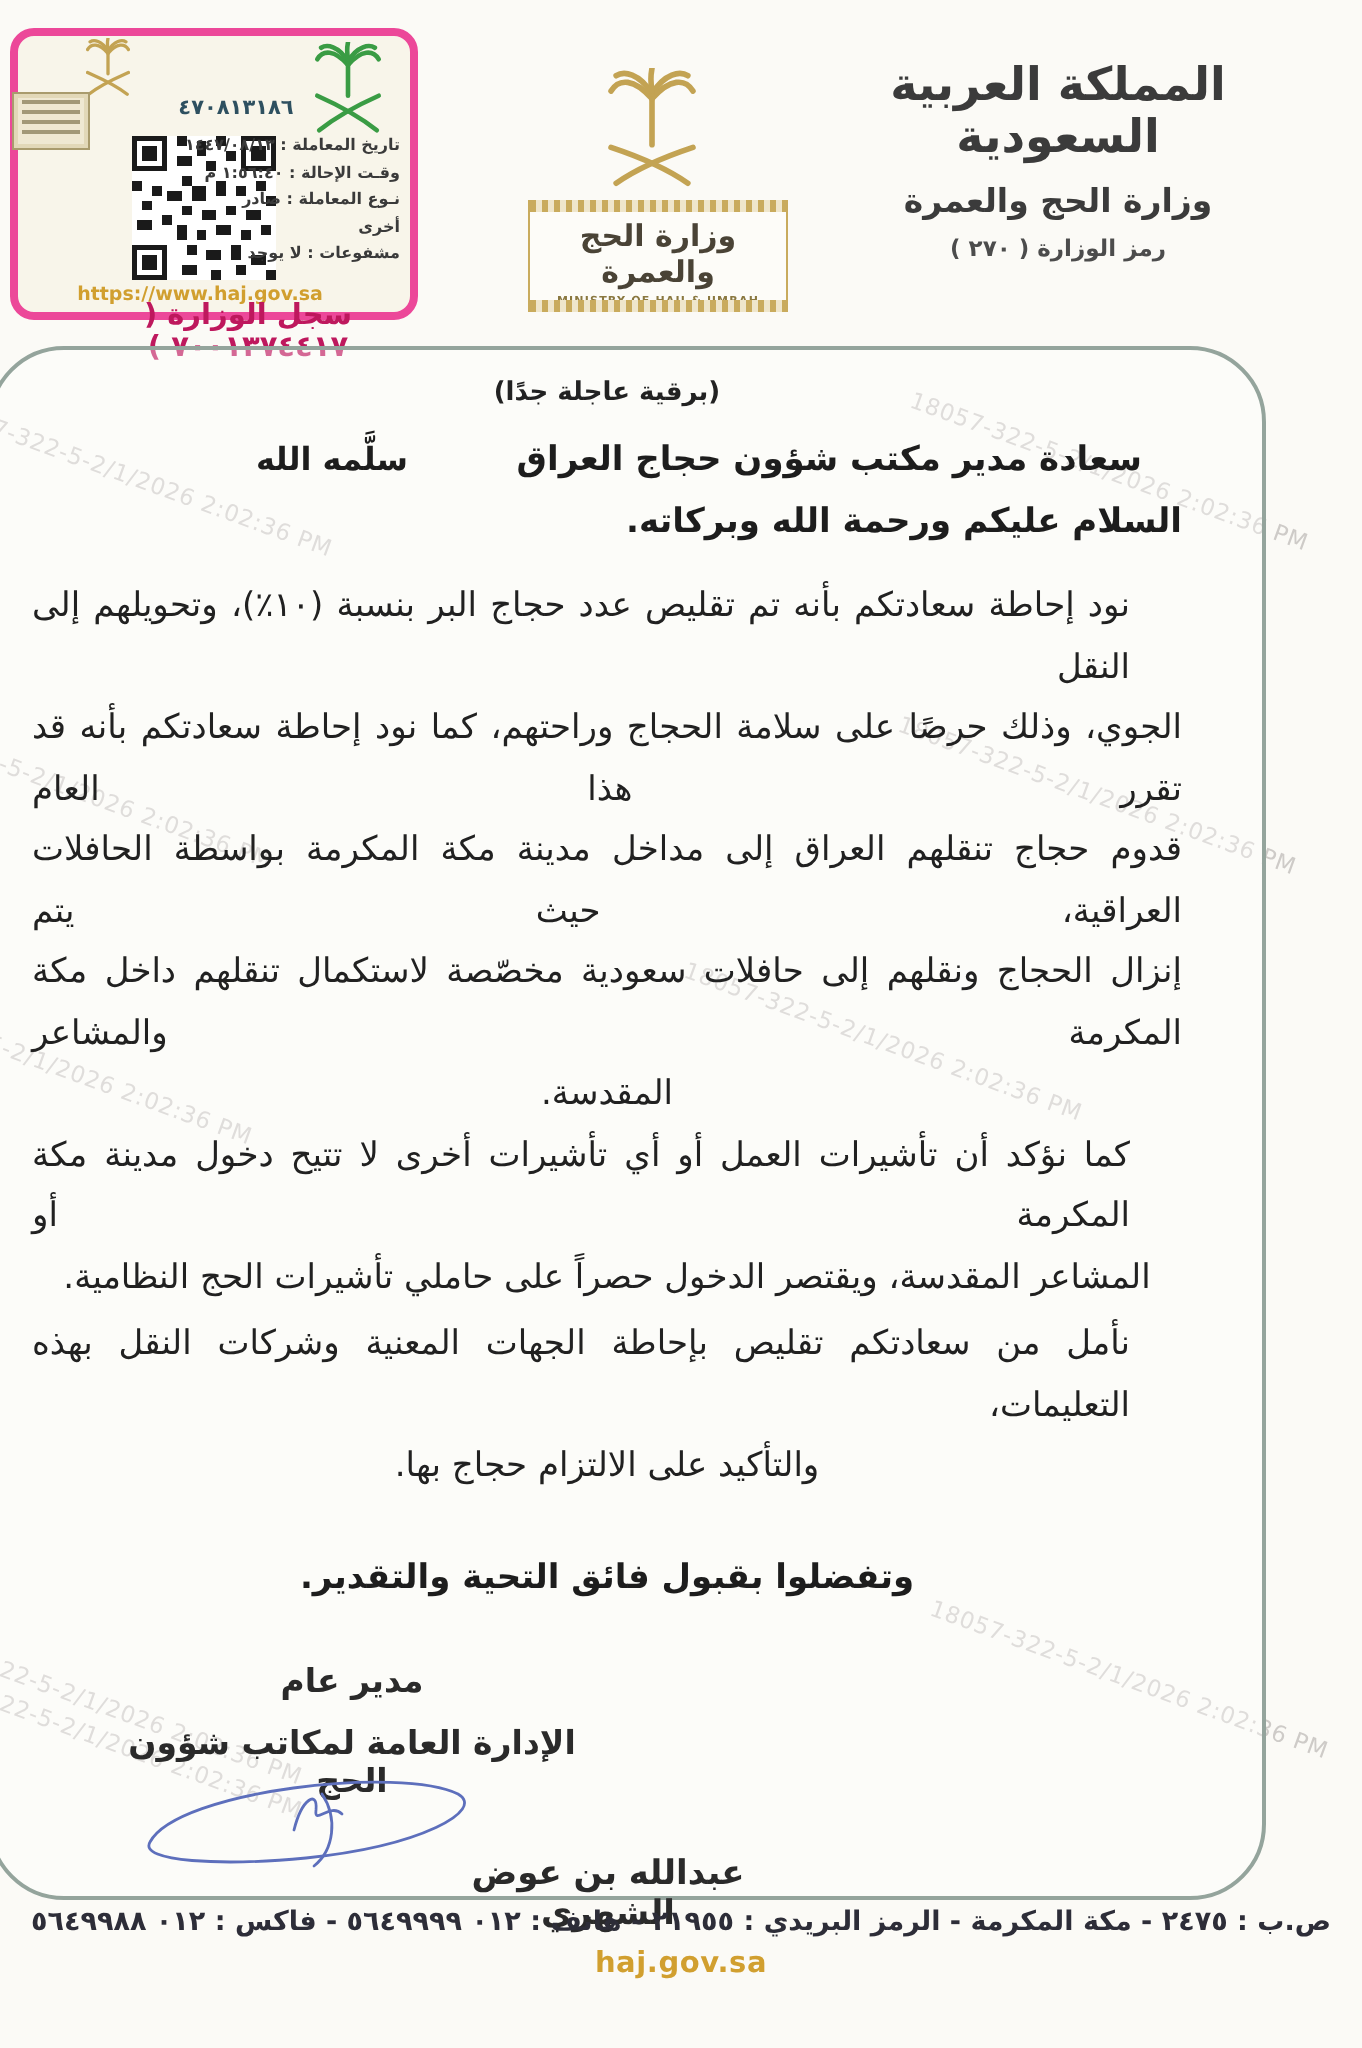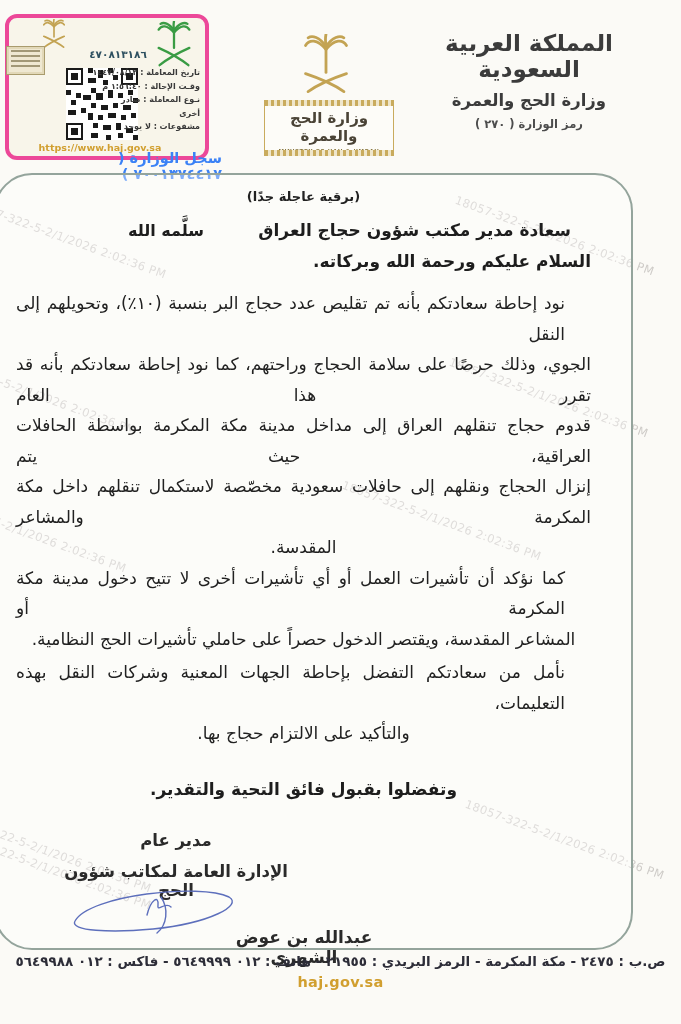--- a/index.html
+++ b/index.html
@@ -15,21 +15,21 @@
   
   .card{position:absolute;left:5px;top:14px;width:196px;height:138px;background:#f8f5ea;border:4px solid #ec4899;border-radius:12px;z-index:2;}
   .card-goldemblem{position:absolute;left:34px;top:1px;width:22px;height:32px;color:#c3a353;}
   .card-stamp{position:absolute;left:-3px;top:28px;width:37px;height:27px;background:#efe8d2;border:1px solid #a99b6d;box-shadow:inset 0 0 0 2px #e2d8b8;}
   .card-stamp i{display:block;height:2px;background:#8f8360;margin:3px 4px 0 4px;opacity:.8;}
   .card-qr{position:absolute;left:56px;top:50px;width:74px;height:72px;}
   .card-greenpalm{position:absolute;left:148px;top:3px;width:34px;height:48px;color:#3a9c44;}
   .card-number{position:absolute;left:66px;top:30px;width:86px;text-align:center;font-size:10.5px;font-weight:bold;color:#2e5060;letter-spacing:.5px;}
   .card-rows{position:absolute;right:5px;top:48px;width:110px;direction:rtl;text-align:right;font-size:8px;font-weight:bold;color:#3a3a3a;line-height:13.5px;}
   .card-url{position:absolute;left:24px;bottom:3px;width:134px;text-align:center;font-size:9.5px;font-weight:bold;color:#d19f2f;}
-  .registry{position:absolute;left:26px;top:150px;width:196px;text-align:right;direction:rtl;font-size:14.5px;font-weight:bold;color:#3b82f6;z-index:2;}
+  .registry{position:absolute;left:26px;top:150px;width:196px;text-align:center;direction:rtl;font-size:14.5px;font-weight:bold;color:#be185d;z-index:2;}
 
   
   .center-palm{position:absolute;left:300px;top:34px;width:52px;height:64px;color:#c3a353;z-index:2;}
   .logo-box{position:absolute;left:264px;top:100px;width:128px;height:56px;background:#fdfcf8;border-left:1px solid #c9ab5d;border-right:1px solid #c9ab5d;z-index:2;}
   .logo-box::before,.logo-box::after{content:"";position:absolute;left:0;right:0;height:6px;background:repeating-linear-gradient(90deg,#c9ab5d 0 3px,#efe6cb 3px 6px);}
   .logo-box::before{top:0;} .logo-box::after{bottom:0;}
   .logo-ar{margin-top:9px;text-align:center;direction:rtl;font-size:15px;font-weight:bold;color:#4a4336;}
   .logo-en{text-align:center;font-size:5.5px;letter-spacing:.6px;color:#8a7840;font-weight:bold;margin-top:3px;}
 
   
@@ -203,21 +203,21 @@
       <div class="line jl">إنزال الحجاج ونقلهم إلى حافلات سعودية مخصّصة لاستكمال تنقلهم داخل مكة المكرمة والمشاعر</div>
       <div class="line cl">المقدسة.</div>
     </div>
 
     <div class="para p2">
       <div class="line jl ind">كما نؤكد أن تأشيرات العمل أو أي تأشيرات أخرى لا تتيح دخول مدينة مكة المكرمة أو</div>
       <div class="line cl">المشاعر المقدسة، ويقتصر الدخول حصراً على حاملي تأشيرات الحج النظامية.</div>
     </div>
 
     <div class="para p3">
-      <div class="line jl ind">نأمل من سعادتكم التفضل بإحاطة الجهات المعنية وشركات النقل بهذه التعليمات،</div>
+      <div class="line jl ind">نأمل من سعادتكم تقليص بإحاطة الجهات المعنية وشركات النقل بهذه التعليمات،</div>
       <div class="line cl">والتأكيد على الالتزام حجاج بها.</div>
     </div>
 
     <div class="closing">وتفضلوا بقبول فائق التحية والتقدير.</div>
 
     <div class="sigblock">
       <div class="sig-title">مدير عام</div>
       <div class="sig-dept">الإدارة العامة لمكاتب شؤون الحج</div>
       <svg class="sig-scribble" viewBox="0 0 185 52" fill="none" stroke="currentColor" stroke-width="1.4" stroke-linecap="round">
         <path d="M14 38 C28 12 140 0 168 14 C182 22 150 40 92 46 C50 50 8 48 14 38 Z"></path>

